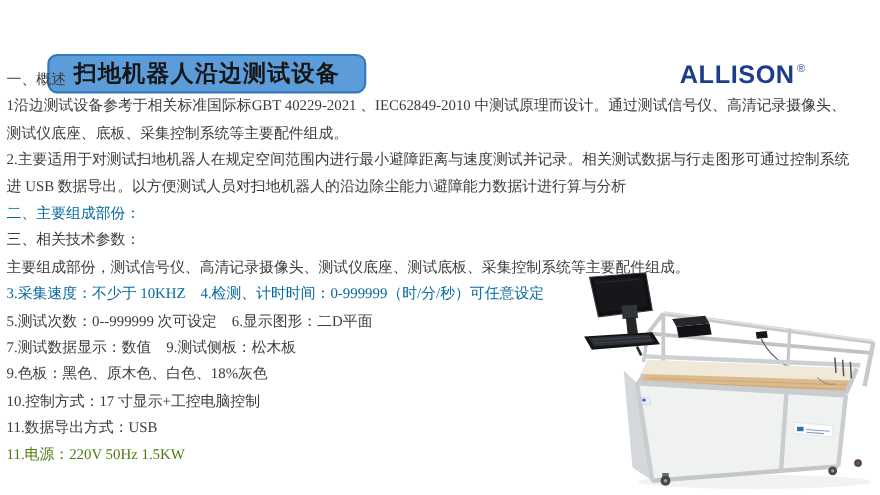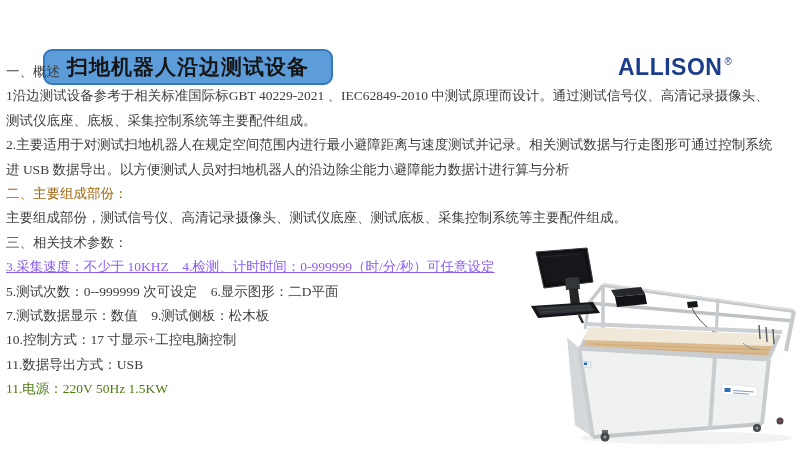--- a/index.html
+++ b/index.html
@@ -43,26 +43,27 @@
   <span class="logo-latin">ALLISON</span>
   <span class="logo-reg">®</span>
 </div>
 
 <div class="doc">
     <div class="doc-line" style="color: rgb(60, 60, 60);">一、概述</div>
     <div class="doc-line" style="color: rgb(60, 60, 60);">1沿边测试设备参考于相关标准国际标GBT 40229-2021 、IEC62849-2010 中测试原理而设计。通过测试信号仪、高清记录摄像头、</div>
     <div class="doc-line" style="color: rgb(60, 60, 60);">测试仪底座、底板、采集控制系统等主要配件组成。</div>
     <div class="doc-line" style="color: rgb(60, 60, 60);">2.主要适用于对测试扫地机器人在规定空间范围内进行最小避障距离与速度测试并记录。相关测试数据与行走图形可通过控制系统</div>
     <div class="doc-line" style="color: rgb(60, 60, 60);">进 USB 数据导出。以方便测试人员对扫地机器人的沿边除尘能力\避障能力数据计进行算与分析</div>
-    <div class="doc-line" style="color: #a16207;">二、主要组成部份：</div>
+    <div class="doc-line" style="color: #0369a1;">二、主要组成部份：</div>
+    <div class="doc-line" style="color: rgb(60, 60, 60);">三、相关技术参数：</div>
     <div class="doc-line" style="color: rgb(60, 60, 60);">主要组成部份，测试信号仪、高清记录摄像头、测试仪底座、测试底板、采集控制系统等主要配件组成。</div>
-    <div class="doc-line" style="color: rgb(60, 60, 60);">三、相关技术参数：</div>
-    <div class="doc-line" style="color: #8b5cf6; text-decoration: underline;">3.采集速度：不少于 10KHZ    4.检测、计时时间：0-999999（时/分/秒）可任意设定</div>
+    <div class="doc-line" style="color: #0369a1;">3.采集速度：不少于 10KHZ    4.检测、计时时间：0-999999（时/分/秒）可任意设定</div>
     <div class="doc-line" style="color: rgb(60, 60, 60);">5.测试次数：0--999999 次可设定    6.显示图形：二D平面</div>
     <div class="doc-line" style="color: rgb(60, 60, 60);">7.测试数据显示：数值    9.测试侧板：松木板</div>
+    <div class="doc-line" style="color: rgb(60, 60, 60);">9.色板：黑色、原木色、白色、18%灰色</div>
     <div class="doc-line" style="color: rgb(60, 60, 60);">10.控制方式：17 寸显示+工控电脑控制</div>
     <div class="doc-line" style="color: rgb(60, 60, 60);">11.数据导出方式：USB</div>
     <div class="doc-line" style="color: #4d7c0f;">11.电源：220V 50Hz 1.5KW</div>
   </div>
 
 <div class="photo">
   <svg width="277" height="203" viewBox="0 0 277 203" xmlns="http://www.w3.org/2000/svg">
 
     <ellipse cx="165" cy="193" rx="106" ry="6.5" fill="#000" opacity="0.05"></ellipse>
 

